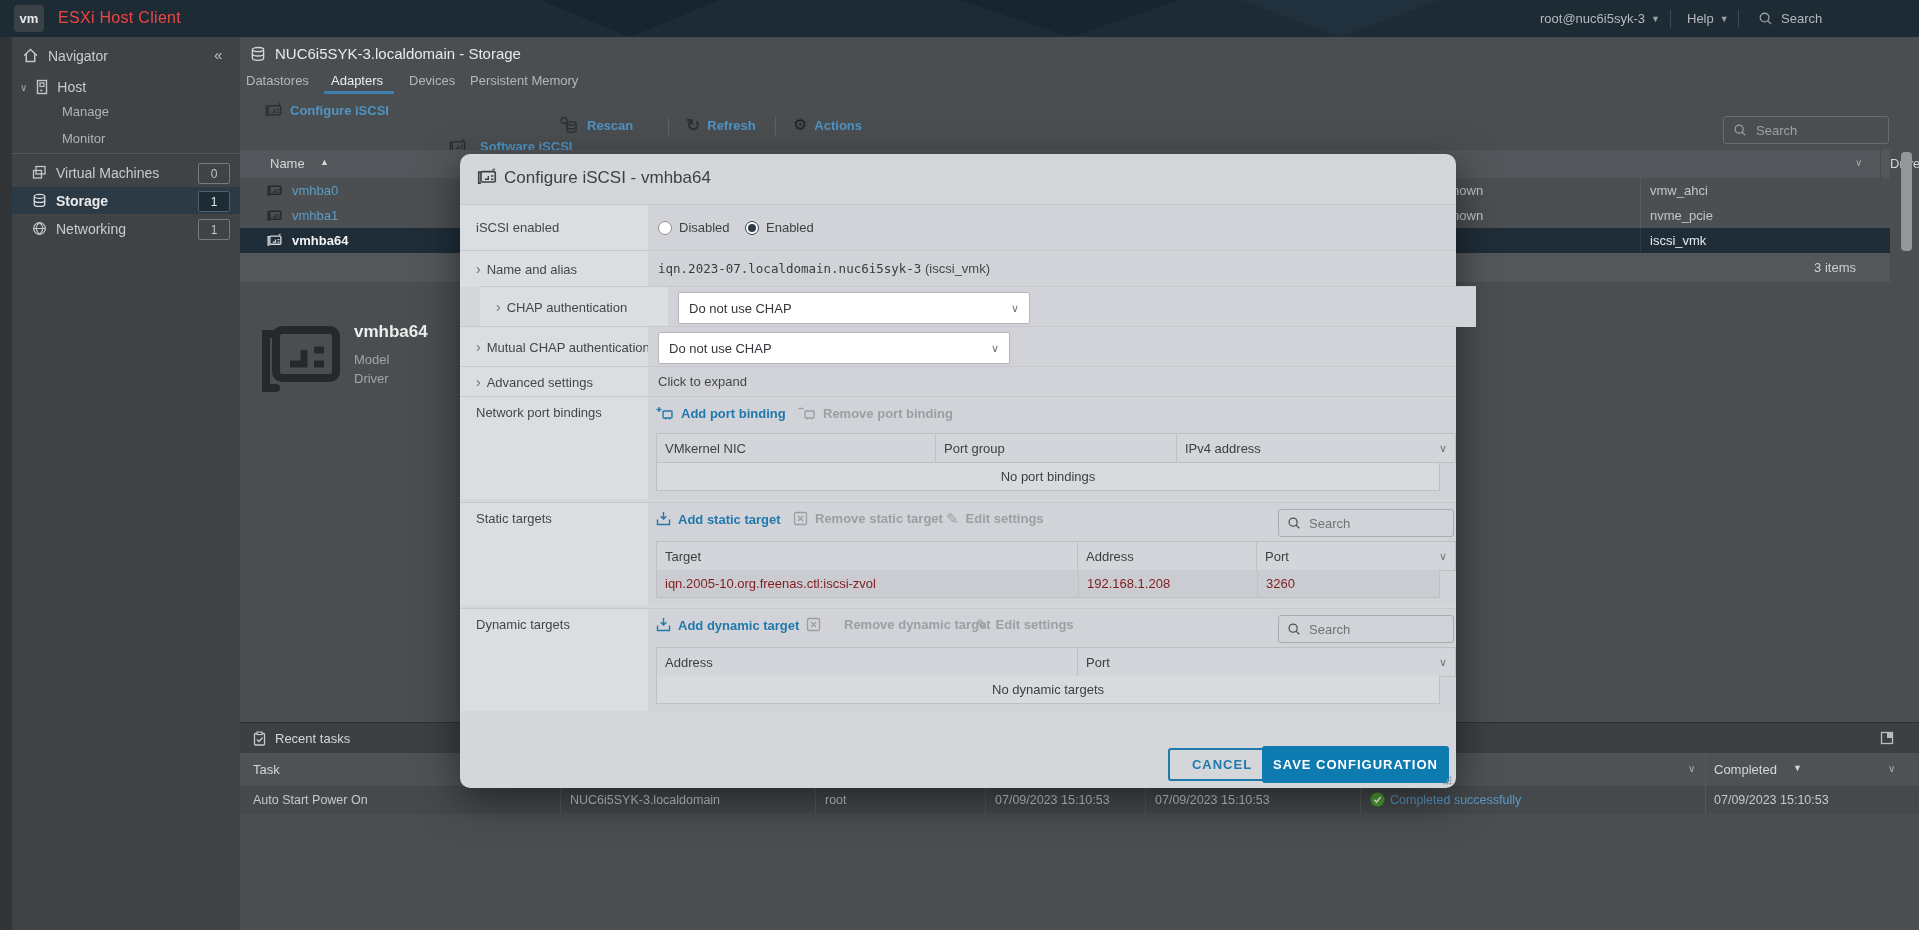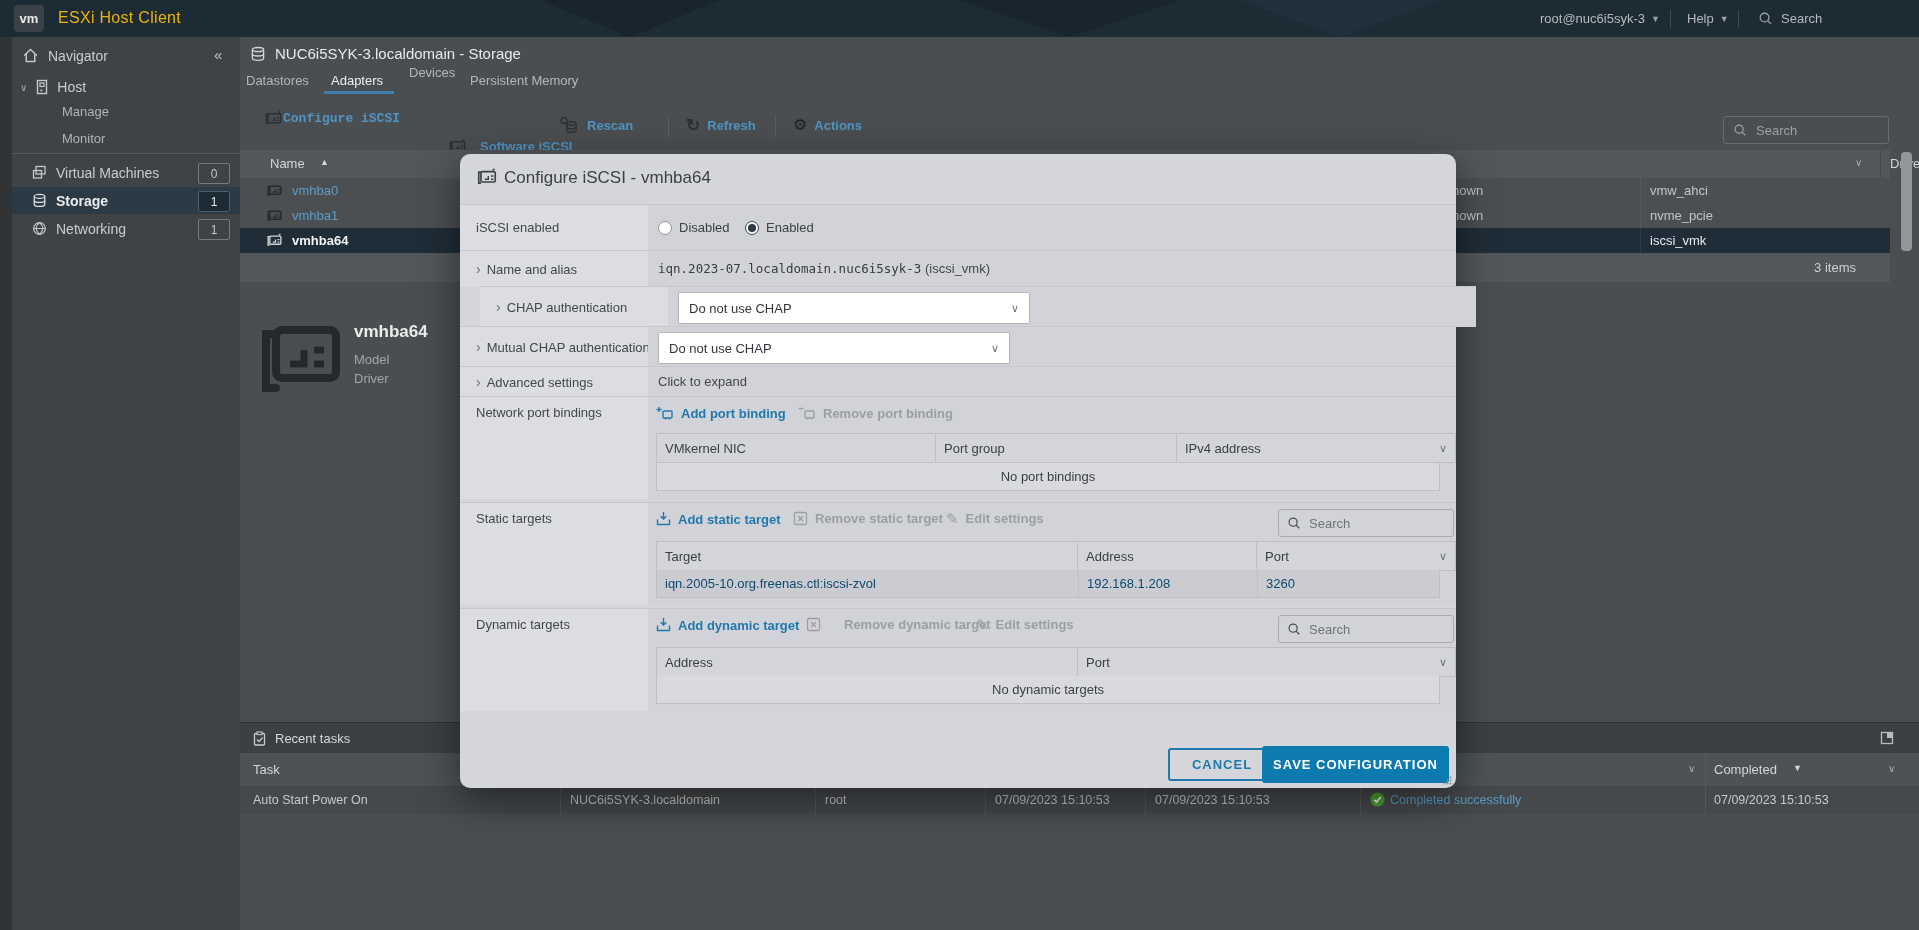--- a/index.html
+++ b/index.html
@@ -9,21 +9,21 @@
   .nw{white-space:nowrap;}
   .flex{display:flex;align-items:center;}
   svg{display:block;}
 
   
   .topbar{left:0;top:0;width:1919px;height:37px;background:#1d2b35;overflow:hidden;}
   .tb-shape{position:absolute;top:0;height:37px;background:#18242e;}
   .tb-shape2{position:absolute;top:0;height:37px;background:#223442;}
   .logo{left:14px;top:5px;width:30px;height:27px;background:#3a4247;border-radius:4px;
         color:#e7e9ea;font-weight:bold;font-size:13px;display:flex;align-items:center;justify-content:center;}
-  .tb-title{left:58px;top:9px;color:#eab308;font-size:16px;letter-spacing:.3px;}
+  .tb-title{left:58px;top:9px;color:#ef4444;font-size:16px;letter-spacing:.3px;}
   .tb-right{color:#b6b9bc;font-size:13px;}
   .tb-sep{width:1px;height:18px;background:#3b4b57;}
   .caret{font-size:9px;color:#9aa0a4;margin-left:6px;}
 
   
   .side-strip{left:0;top:37px;width:12px;height:893px;background:#313437;}
   .sidebar{left:12px;top:37px;width:228px;height:893px;background:#3f4346;border-right:1px solid #323538;}
   .nav-label{color:#c9ccce;font-size:14px;}
   .nav-sub{color:#b0b3b6;font-size:13px;}
   .nav-divider{left:0;width:228px;height:1px;background:#535659;}
@@ -76,21 +76,21 @@
   .select{position:absolute;background:#fff;border:1px solid #b2b4b8;border-radius:2px;height:30px;
           display:flex;align-items:center;justify-content:space-between;padding:0 10px;color:#33363a;font-size:13px;}
   .sel-caret{color:#6f7276;font-size:11px;}
   .dblue{color:#1f79ad;font-weight:bold;font-size:13px;}
   .ddis{color:#9b9ea3;font-weight:bold;font-size:13px;}
   .dt-headcell{position:absolute;background:#d4d5da;border:1px solid #bec0c4;height:28px;
                display:flex;align-items:center;justify-content:space-between;padding:0 8px;color:#3c3f42;font-size:13px;}
   .dt-empty{position:absolute;background:#d9dade;border:1px solid #bec0c4;border-top:none;height:27px;
             display:flex;align-items:center;justify-content:center;color:#3c3f42;font-size:13px;}
   .dt-cell{position:absolute;background:#cbccd2;border-bottom:1px solid #bec0c4;height:27px;
-           display:flex;align-items:center;padding:0 8px;color:#0c4a6e;font-size:13px;}
+           display:flex;align-items:center;padding:0 8px;color:#7f1d1d;font-size:13px;}
   .dlg-search{position:absolute;border:1px solid #a9abb0;border-radius:3px;height:26px;display:flex;
               align-items:center;gap:6px;padding:0 8px;color:#595c60;}
   .dlg-search input{background:transparent;border:none;outline:none;width:104px;font-size:13px;color:#3c3f42;
                     font-family:"Liberation Sans",sans-serif;}
   .dlg-search input::placeholder{color:#6f7276;}
   .radio{width:14px;height:14px;border-radius:50%;border:1px solid #8f9296;background:#fff;box-sizing:border-box;}
   .radio.sel{border-color:#37444d;}
   .radio.sel::after{content:"";display:block;width:8px;height:8px;margin:2px;border-radius:50%;background:#2c3b45;}
   .btn-cancel{position:absolute;border:2px solid #1f79ad;border-radius:3px;background:transparent;
               color:#1f79ad;font-weight:bold;font-size:13px;letter-spacing:1px;display:flex;align-items:center;justify-content:center;
@@ -202,25 +202,25 @@
         <ellipse cx="8" cy="3.6" rx="5.6" ry="2.1" fill="none" stroke="#d6d8da" stroke-width="1.3"></ellipse>
         <path d="M2.4 3.6 v8.6 c0 1.2 2.5 2.1 5.6 2.1 s5.6-.9 5.6-2.1 V3.6" fill="none" stroke="#d6d8da" stroke-width="1.3"></path>
         <path d="M2.4 7.9 c0 1.2 2.5 2.1 5.6 2.1 s5.6-.9 5.6-2.1" fill="none" stroke="#d6d8da" stroke-width="1.3"></path>
       </svg>
     </span>
   <span class="page-title nw">NUC6i5SYK-3.localdomain - Storage</span>
 </div>
 
 <div class="abs tab" style="left:246px;top:73px;">Datastores</div>
 <div class="abs tab active" style="left:331px;top:73px;">Adapters</div>
-<div class="abs tab" style="left:409px;top:65px;text-align:center;">Devices</div>
+<div class="abs tab" style="left:409px;top:73px;text-align:center;">Devices</div>
 <div class="abs tab" style="left:470px;top:73px;">Persistent Memory</div>
 <div class="abs tab-underline" style="left:324px;top:91px;width:70px;"></div>
 
-<div class="abs flex" style="left:264px;top:110px;font-family:Liberation Mono, monospace;">
+<div class="abs flex" style="left:264px;top:102px;gap:7px;">
   <span>
       <svg width="19" height="16" viewBox="0 0 20 16">
         <path d="M4.5 4 H2.5 V14 H4.5" fill="none" stroke="#2c3033" stroke-width="1.6"></path>
         <rect x="4.5" y="3.5" width="13" height="9.5" rx="1.2" fill="none" stroke="#2c3033" stroke-width="1.6"></rect>
         <path d="M8 10.5 h3.2 V7.5 M13.6 7.5 h2.2 M13.6 10.5 h2.2" fill="none" stroke="#2c3033" stroke-width="1.5"></path>
         <path d="M15 2.6 l2-1.6" stroke="#2c3033" stroke-width="1.4"></path>
       </svg>
     </span>
   <span class="tool-link nw">Configure iSCSI</span>
 </div>

